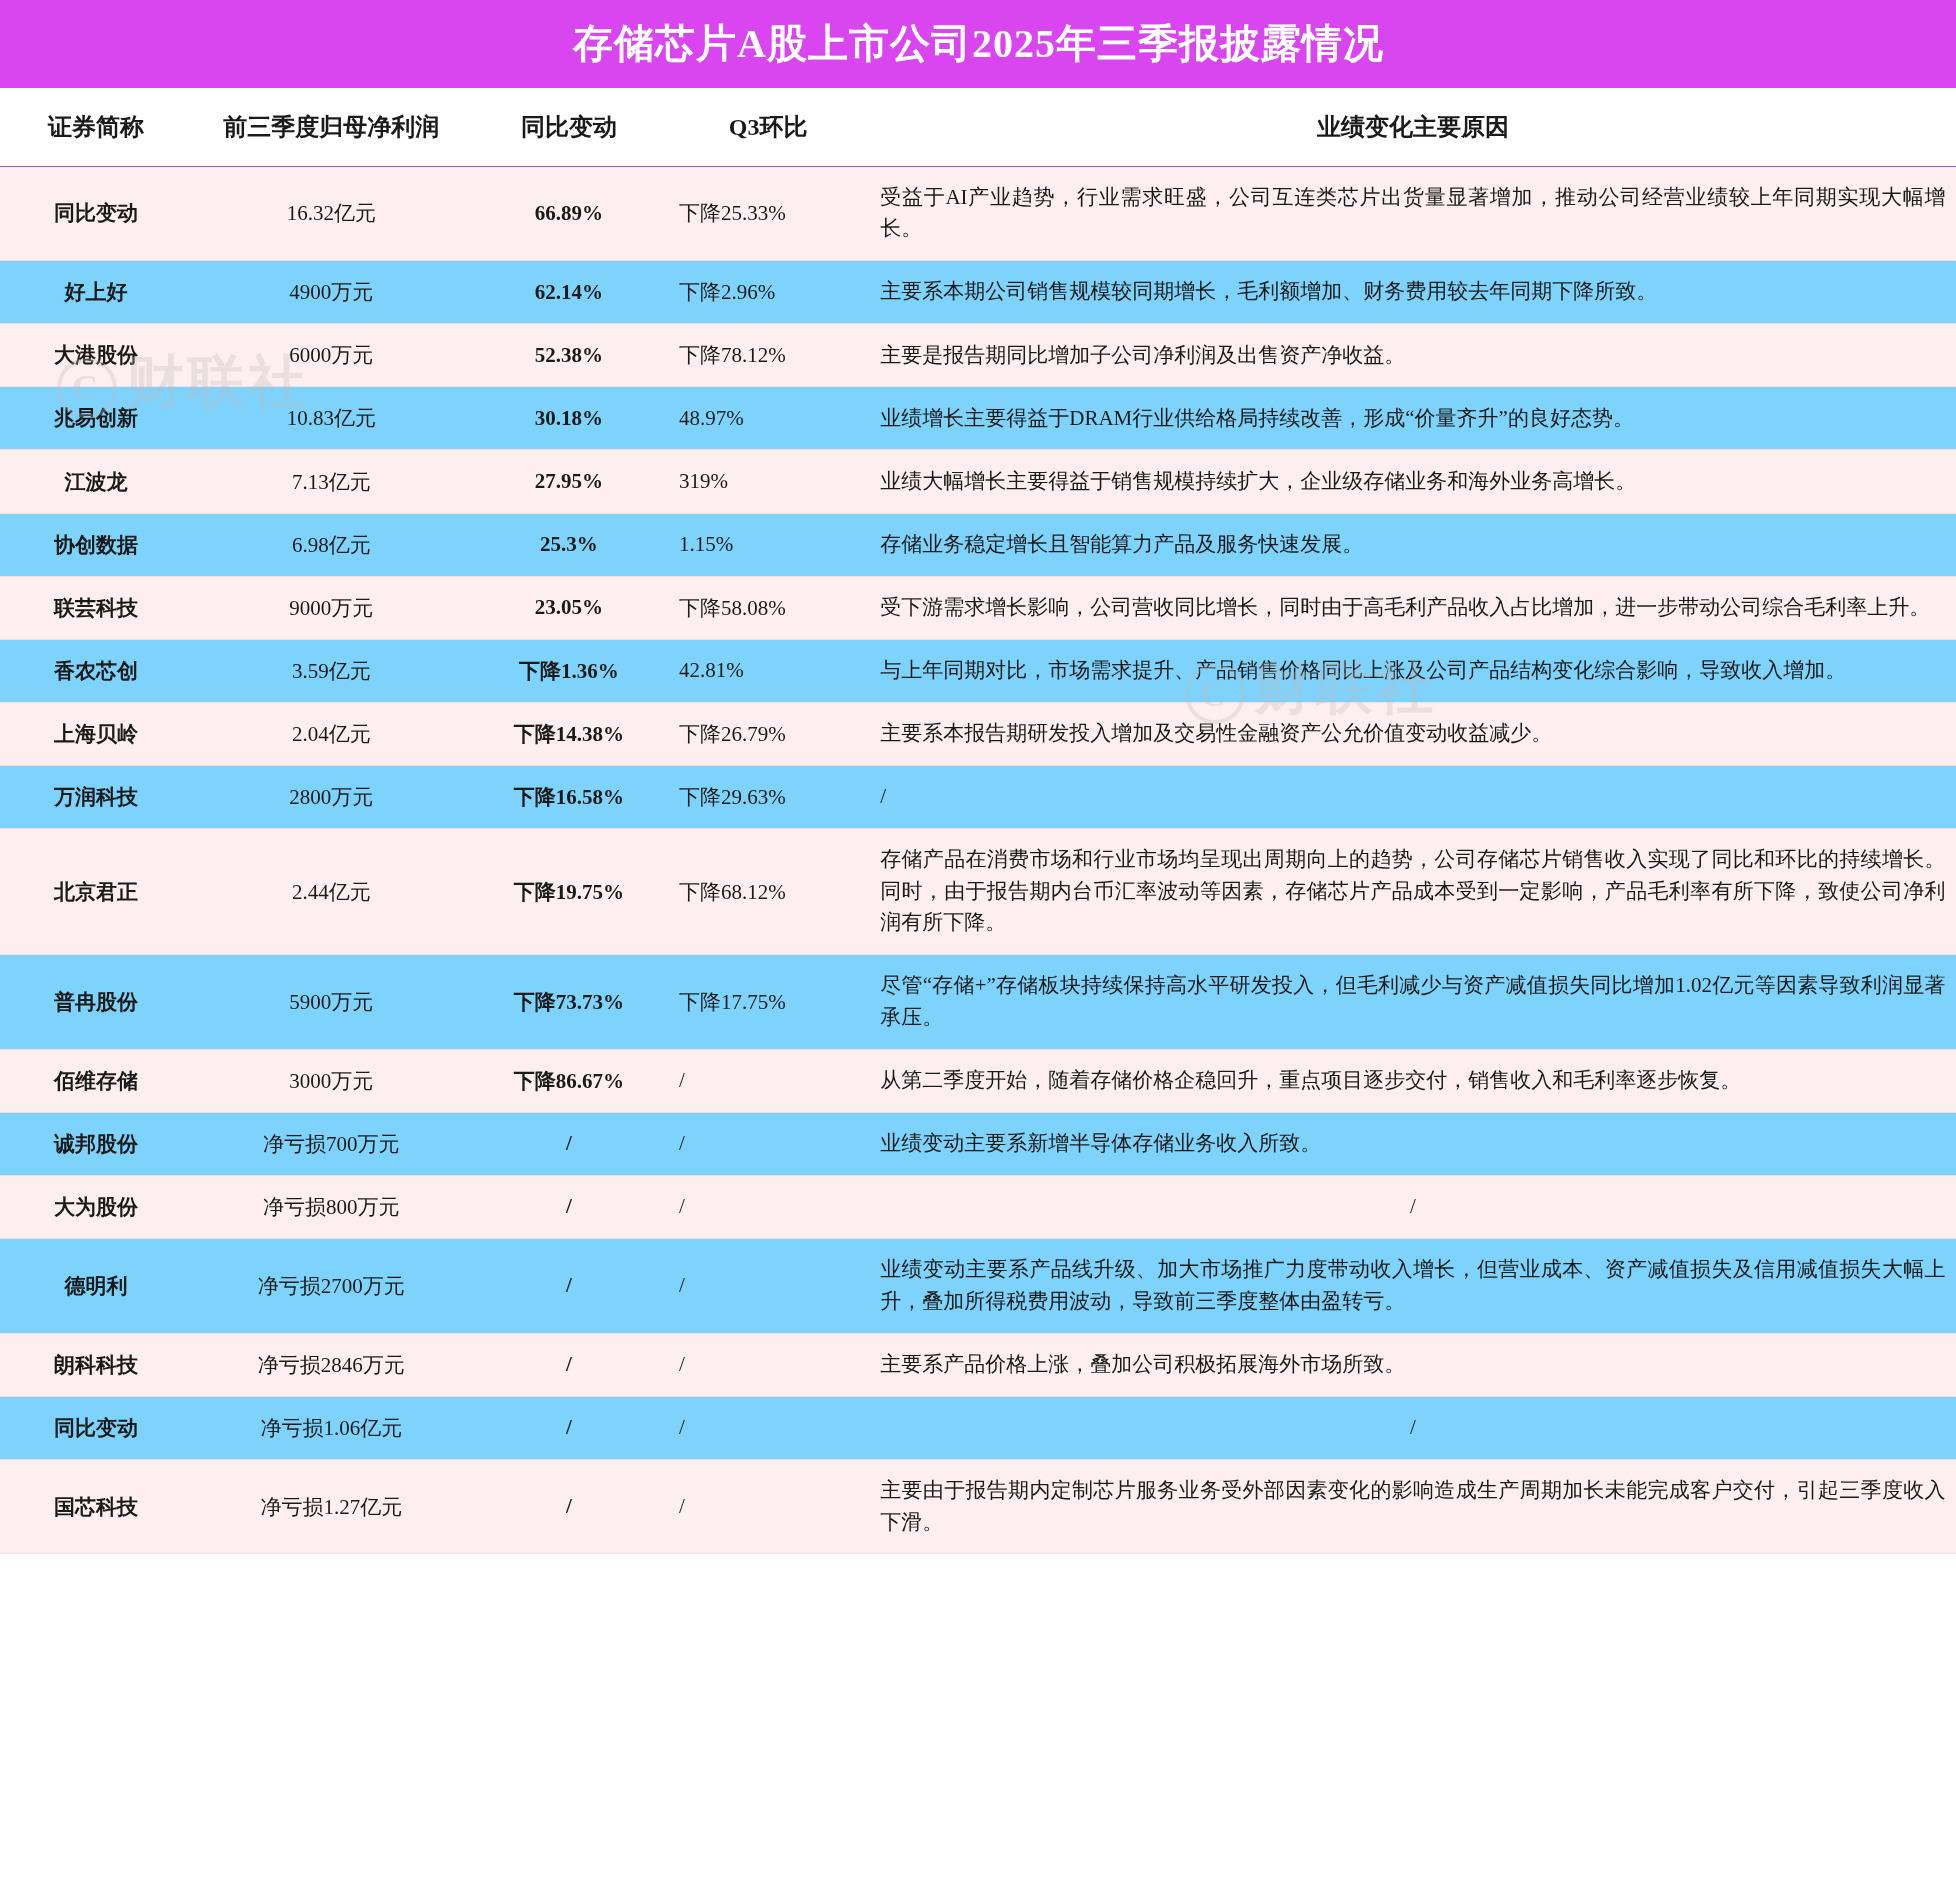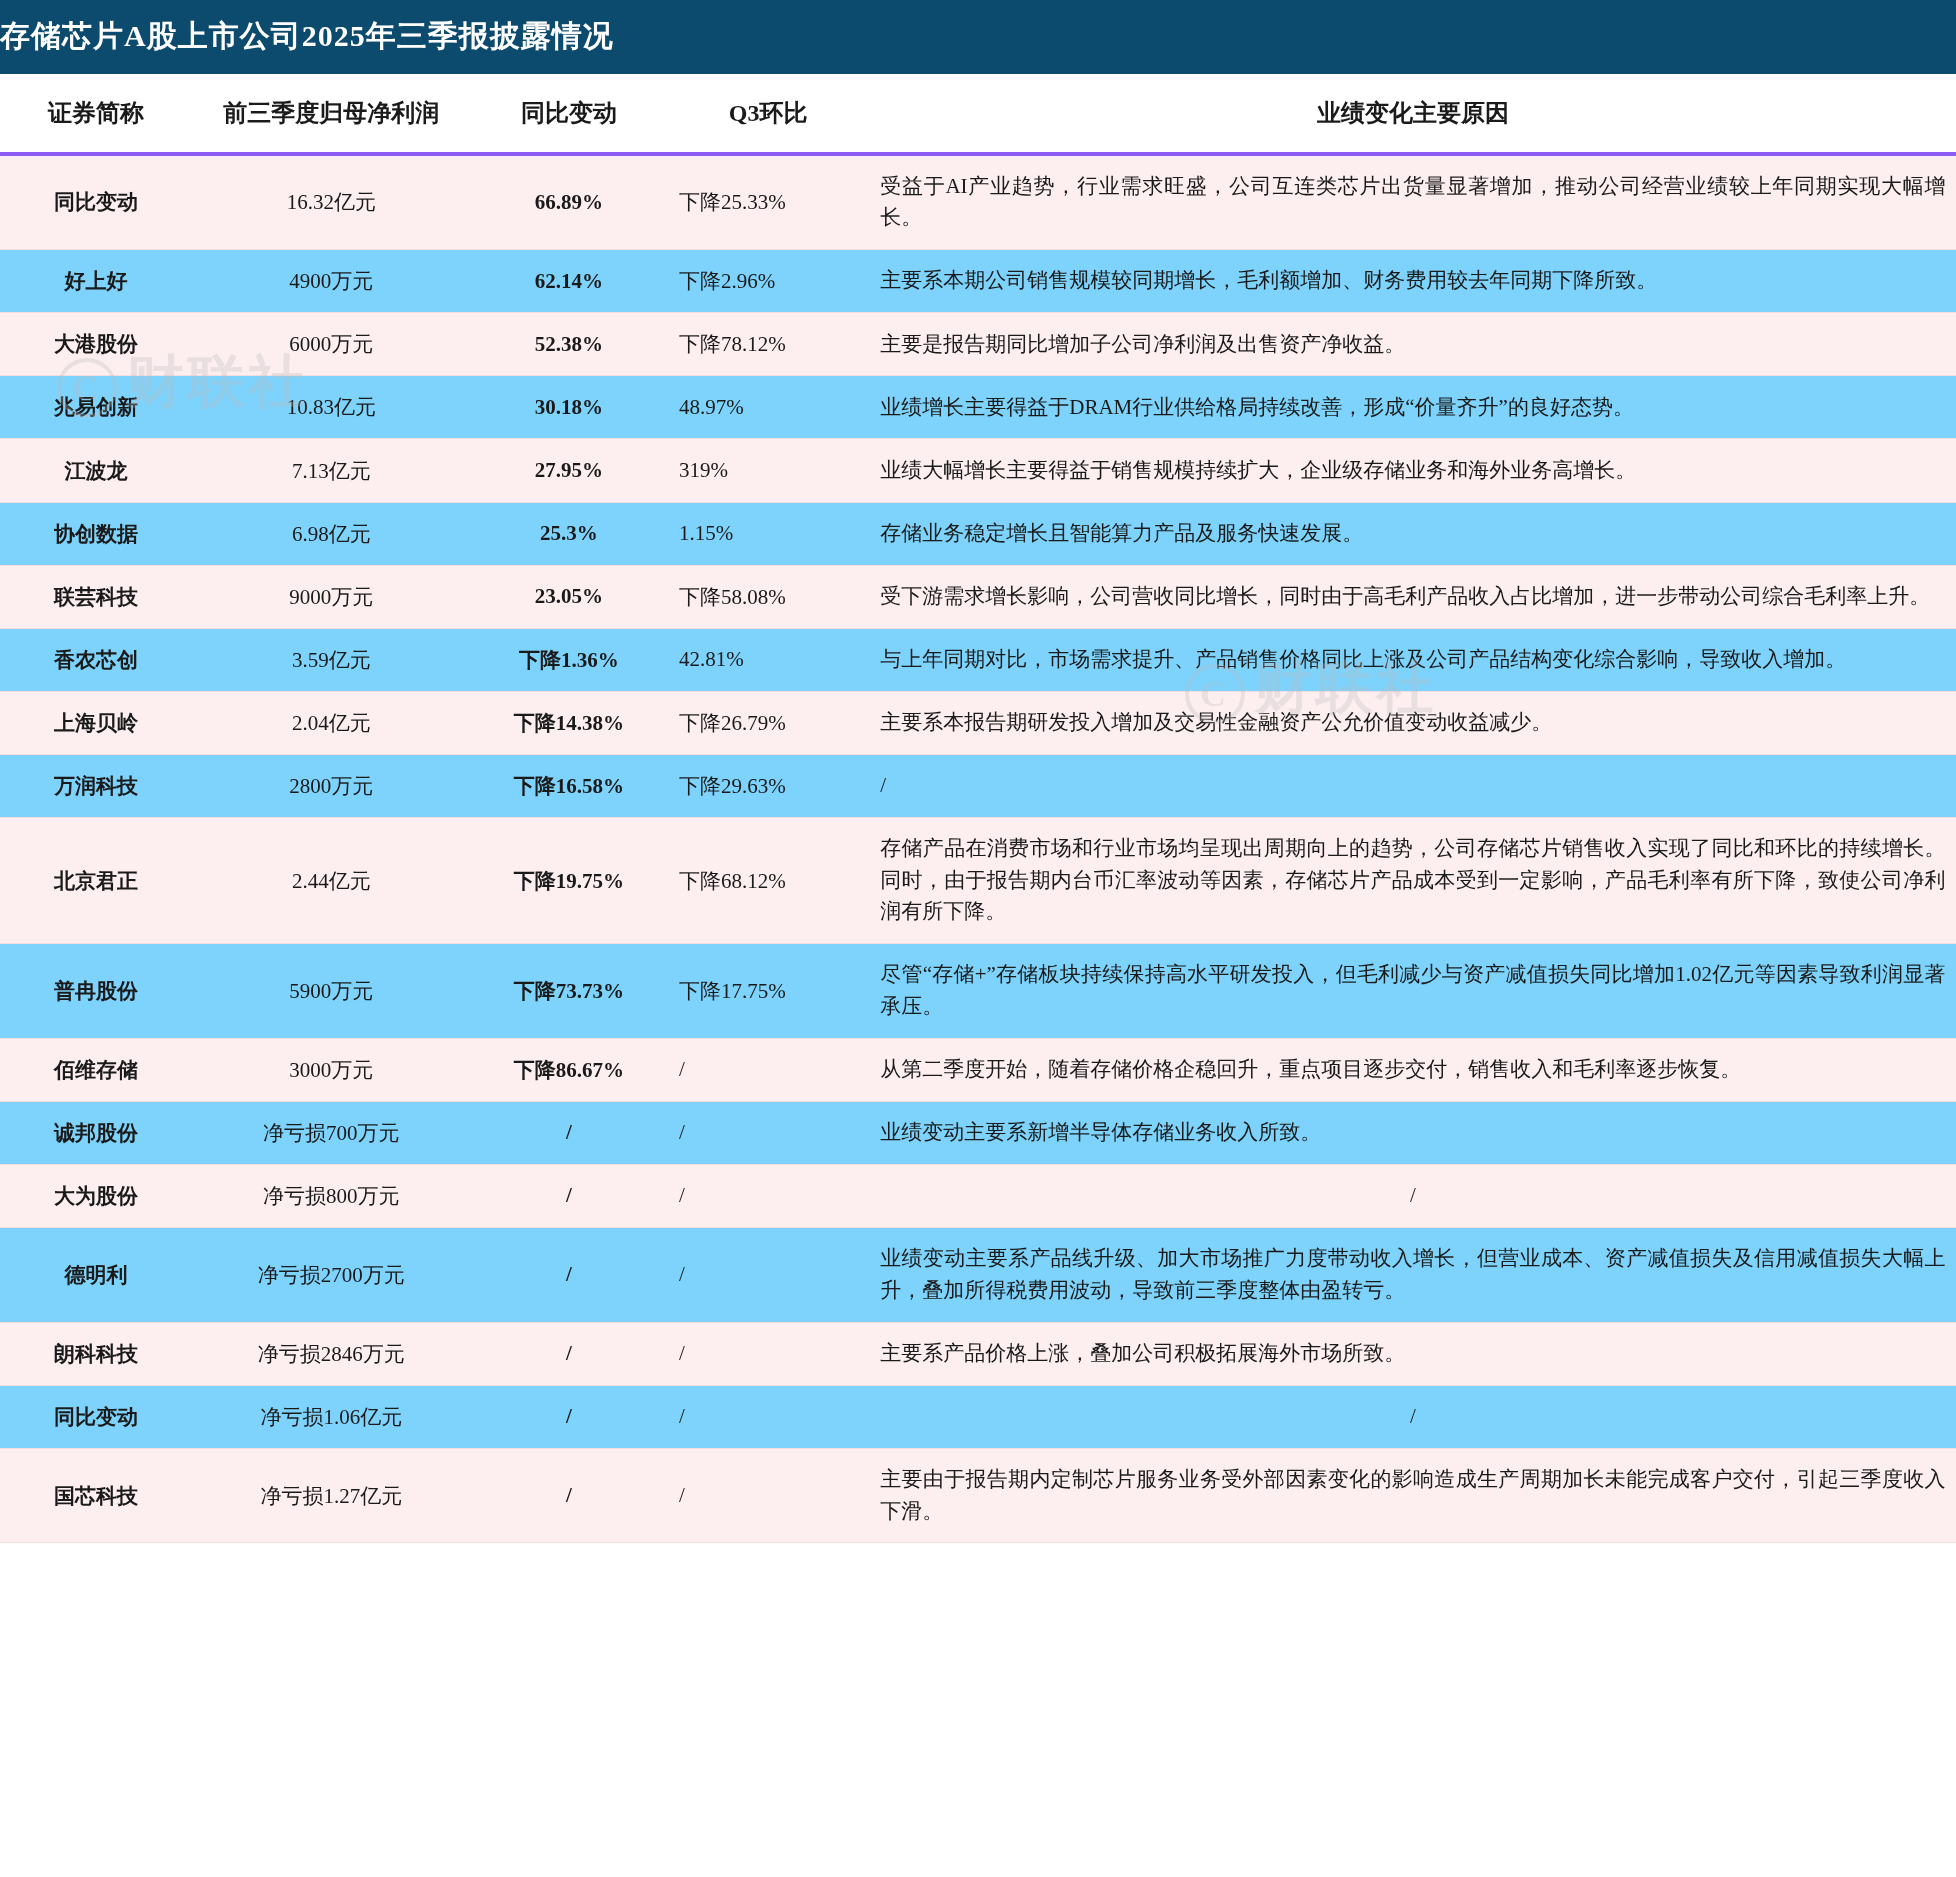--- a/index.html
+++ b/index.html
@@ -11,41 +11,41 @@
     width: 1957px;
     font-family: "Liberation Serif", "DejaVu Serif", serif;
     color: #1a1a1a;
   }
   .page {
     width: 1957px;
     box-sizing: border-box;
     position: relative;
   }
   .title-bar {
-    background: #0c4a6e;
+    background: #d946ef;
     color: #ffffff;
-    text-align: left;
-    font-size: 30px;
+    text-align: center;
+    font-size: 40px;
     font-weight: bold;
     letter-spacing: 1px;
     padding: 16.3px 0 16.3px 0;
     font-family: "Liberation Serif", "DejaVu Serif", serif;
   }
   table.report {
     border-collapse: collapse;
     width: 1957px;
     table-layout: fixed;
   }
   table.report th {
     font-size: 24px;
     font-weight: bold;
     text-align: center;
     padding: 21px 7.6px;
     background: #ffffff;
-    border-bottom: 4px solid #8b5cf6;
+    border-bottom: 1px solid #8b5cf6;
   }
   table.report td {
     font-size: 21px;
     padding: 15.3px 11.5px;
     border-bottom: 1px solid #f6dcdf;
     vertical-align: middle;
   }
   tr.odd td { background: #fdeef0; }
   tr.even td { background: #7dd3fc; }
 

